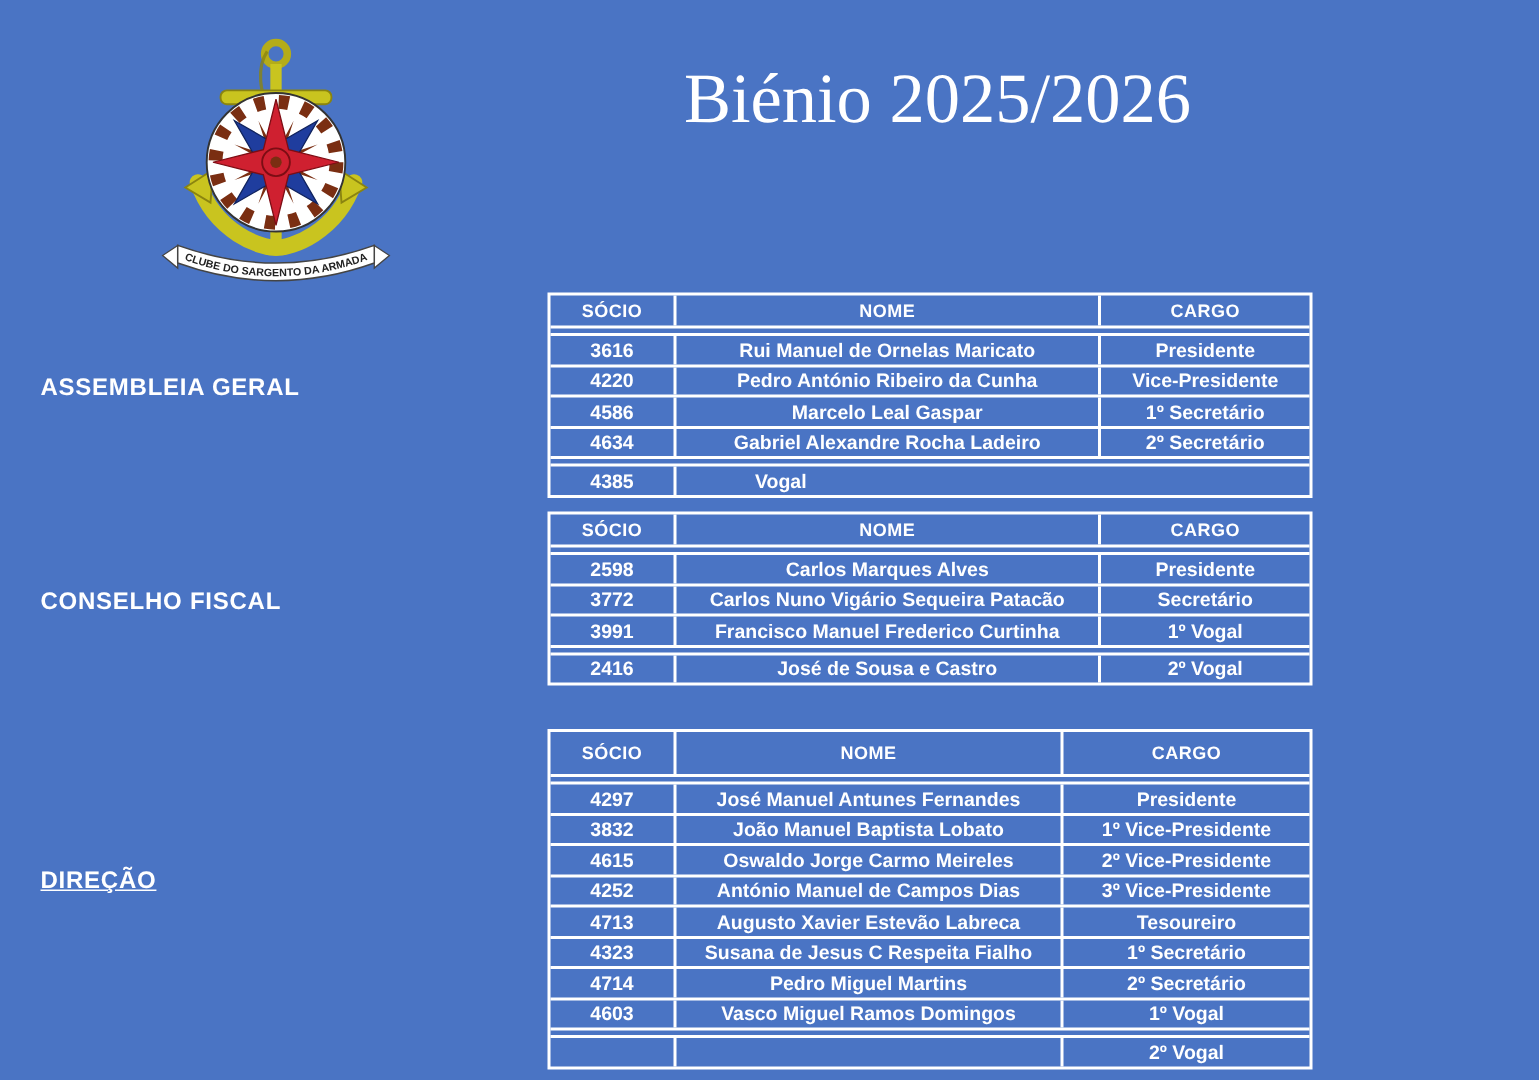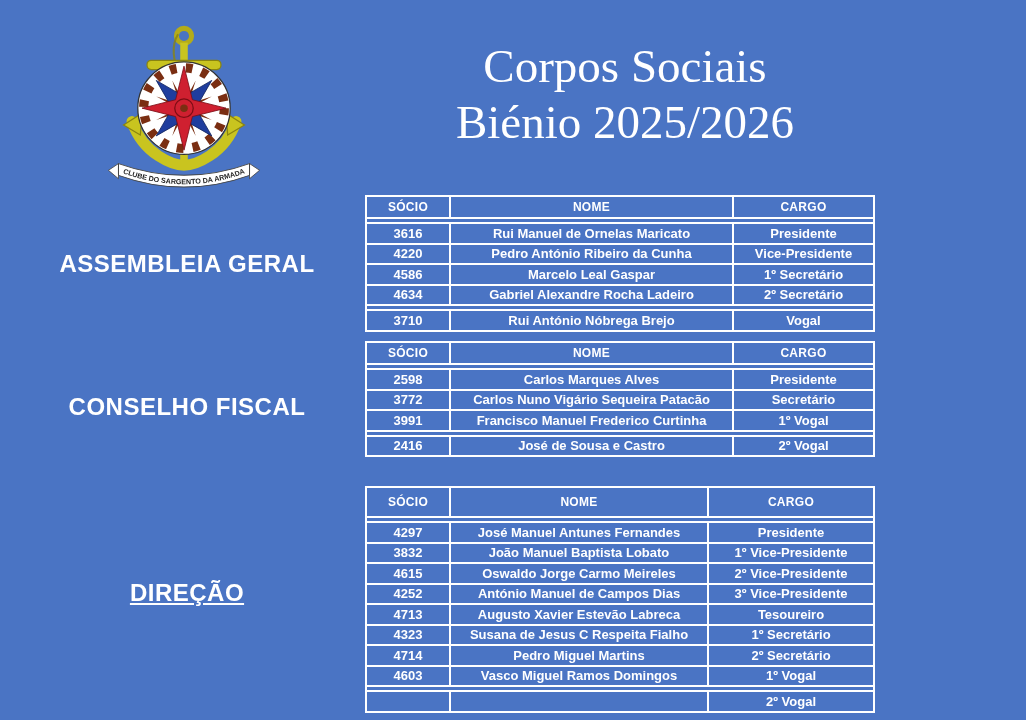--- a/index.html
+++ b/index.html
@@ -18,22 +18,22 @@
     font-family:"Liberation Serif",serif;
     font-size:47px;line-height:1.2;font-weight:400;
   }
   
   .logo{
     position:absolute;left:100px;top:20px;width:168px;height:178px;
   }
   
   .side-label{
     position:absolute;left:27px;width:320px;
-    text-align:center;color:#ffffff;
-    font-size:24px;font-weight:bold;letter-spacing:.5px;
+    color:#ffffff;
+    font-size:16px;font-weight:bold;letter-spacing:.5px;
     font-family:"Liberation Sans",sans-serif;
   }
   
   .tbl{
     position:absolute;left:365px;width:510px;
     border:2px solid #ffffff;
     box-sizing:border-box;
     background:#4a74c4;
   }
   .tbl > * + *{border-top:2px solid #ffffff;}
@@ -93,21 +93,20 @@
       <polygon points="178,168 190,176 178,186 178,182" fill="#ffffff" stroke="#444444" stroke-width="1"></polygon>
       <path d="M22,168 Q100,196 178,168 L178,182 Q100,210 22,182 Z" fill="#ffffff" stroke="#444444" stroke-width="1.2"></path>
       <path id="bannerPath" d="M26,179 Q100,206 174,179" fill="none"></path>
       <text font-size="8.5" fill="#222222" font-weight="bold" font-family="Liberation Sans, sans-serif" text-anchor="middle">
         <textPath href="#bannerPath" startOffset="50%">CLUBE DO SARGENTO DA ARMADA</textPath>
       </text>
     </g>
   </svg>
 
   <div class="title">
-    <div>Corpos Sociais</div>
     <div>Biénio 2025/2026</div>
   </div>
 
   <div class="side-label lbl-1">ASSEMBLEIA GERAL</div>
   <div class="side-label lbl-2">CONSELHO FISCAL</div>
   <div class="side-label lbl-3">DIREÇÃO</div>
 
   <div class="tbl t1">
       <div class="trow thead">
         <div class="tcell c1">SÓCIO</div>
@@ -130,22 +129,21 @@
         <div class="tcell c2">Marcelo Leal Gaspar</div>
         <div class="tcell c3">1º Secretário</div>
       </div>
       <div class="trow tbody">
         <div class="tcell c1">4634</div>
         <div class="tcell c2">Gabriel Alexandre Rocha Ladeiro</div>
         <div class="tcell c3">2º Secretário</div>
       </div>
       <div class="tsep"></div>
       <div class="trow tbody">
-        <div class="tcell c1">3710</div>
-        <div class="tcell c2">Rui António Nóbrega Brejo</div>
+        <div class="tcell c1">4385</div>
         <div class="tcell c3">Vogal</div>
       </div>
     </div>
   <div class="tbl t2">
       <div class="trow thead">
         <div class="tcell c1">SÓCIO</div>
         <div class="tcell c2">NOME</div>
         <div class="tcell c3">CARGO</div>
       </div>
       <div class="tsep"></div>

